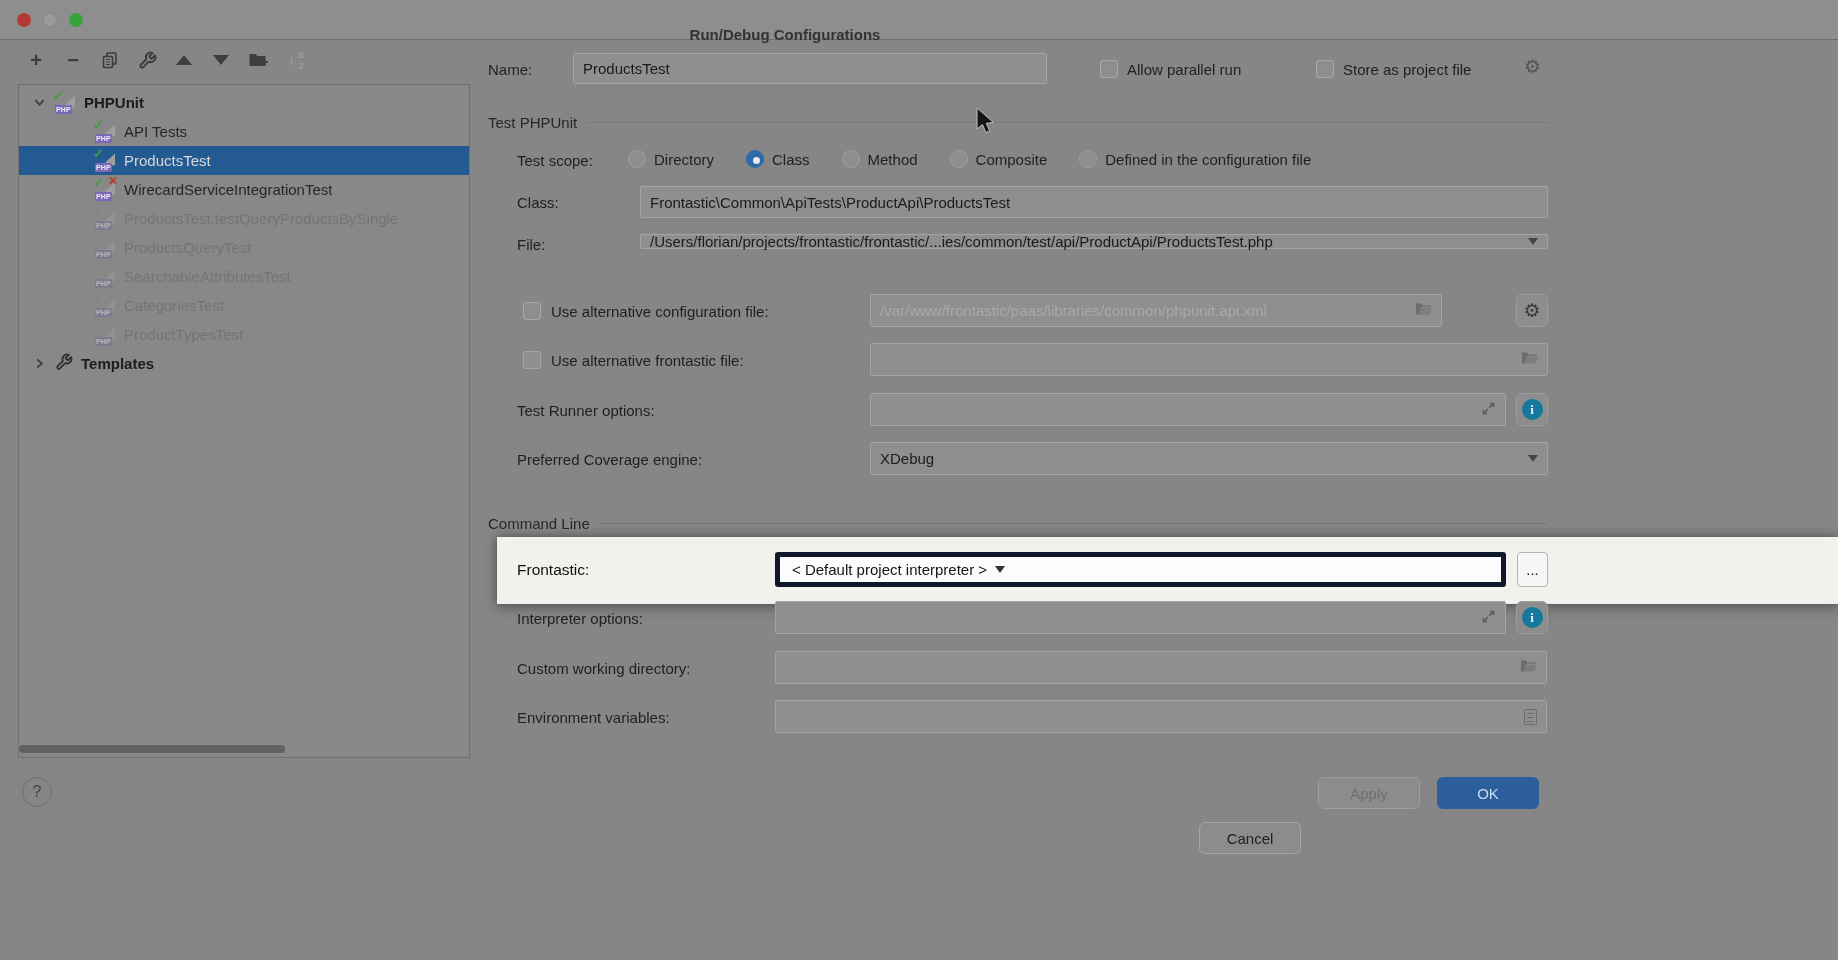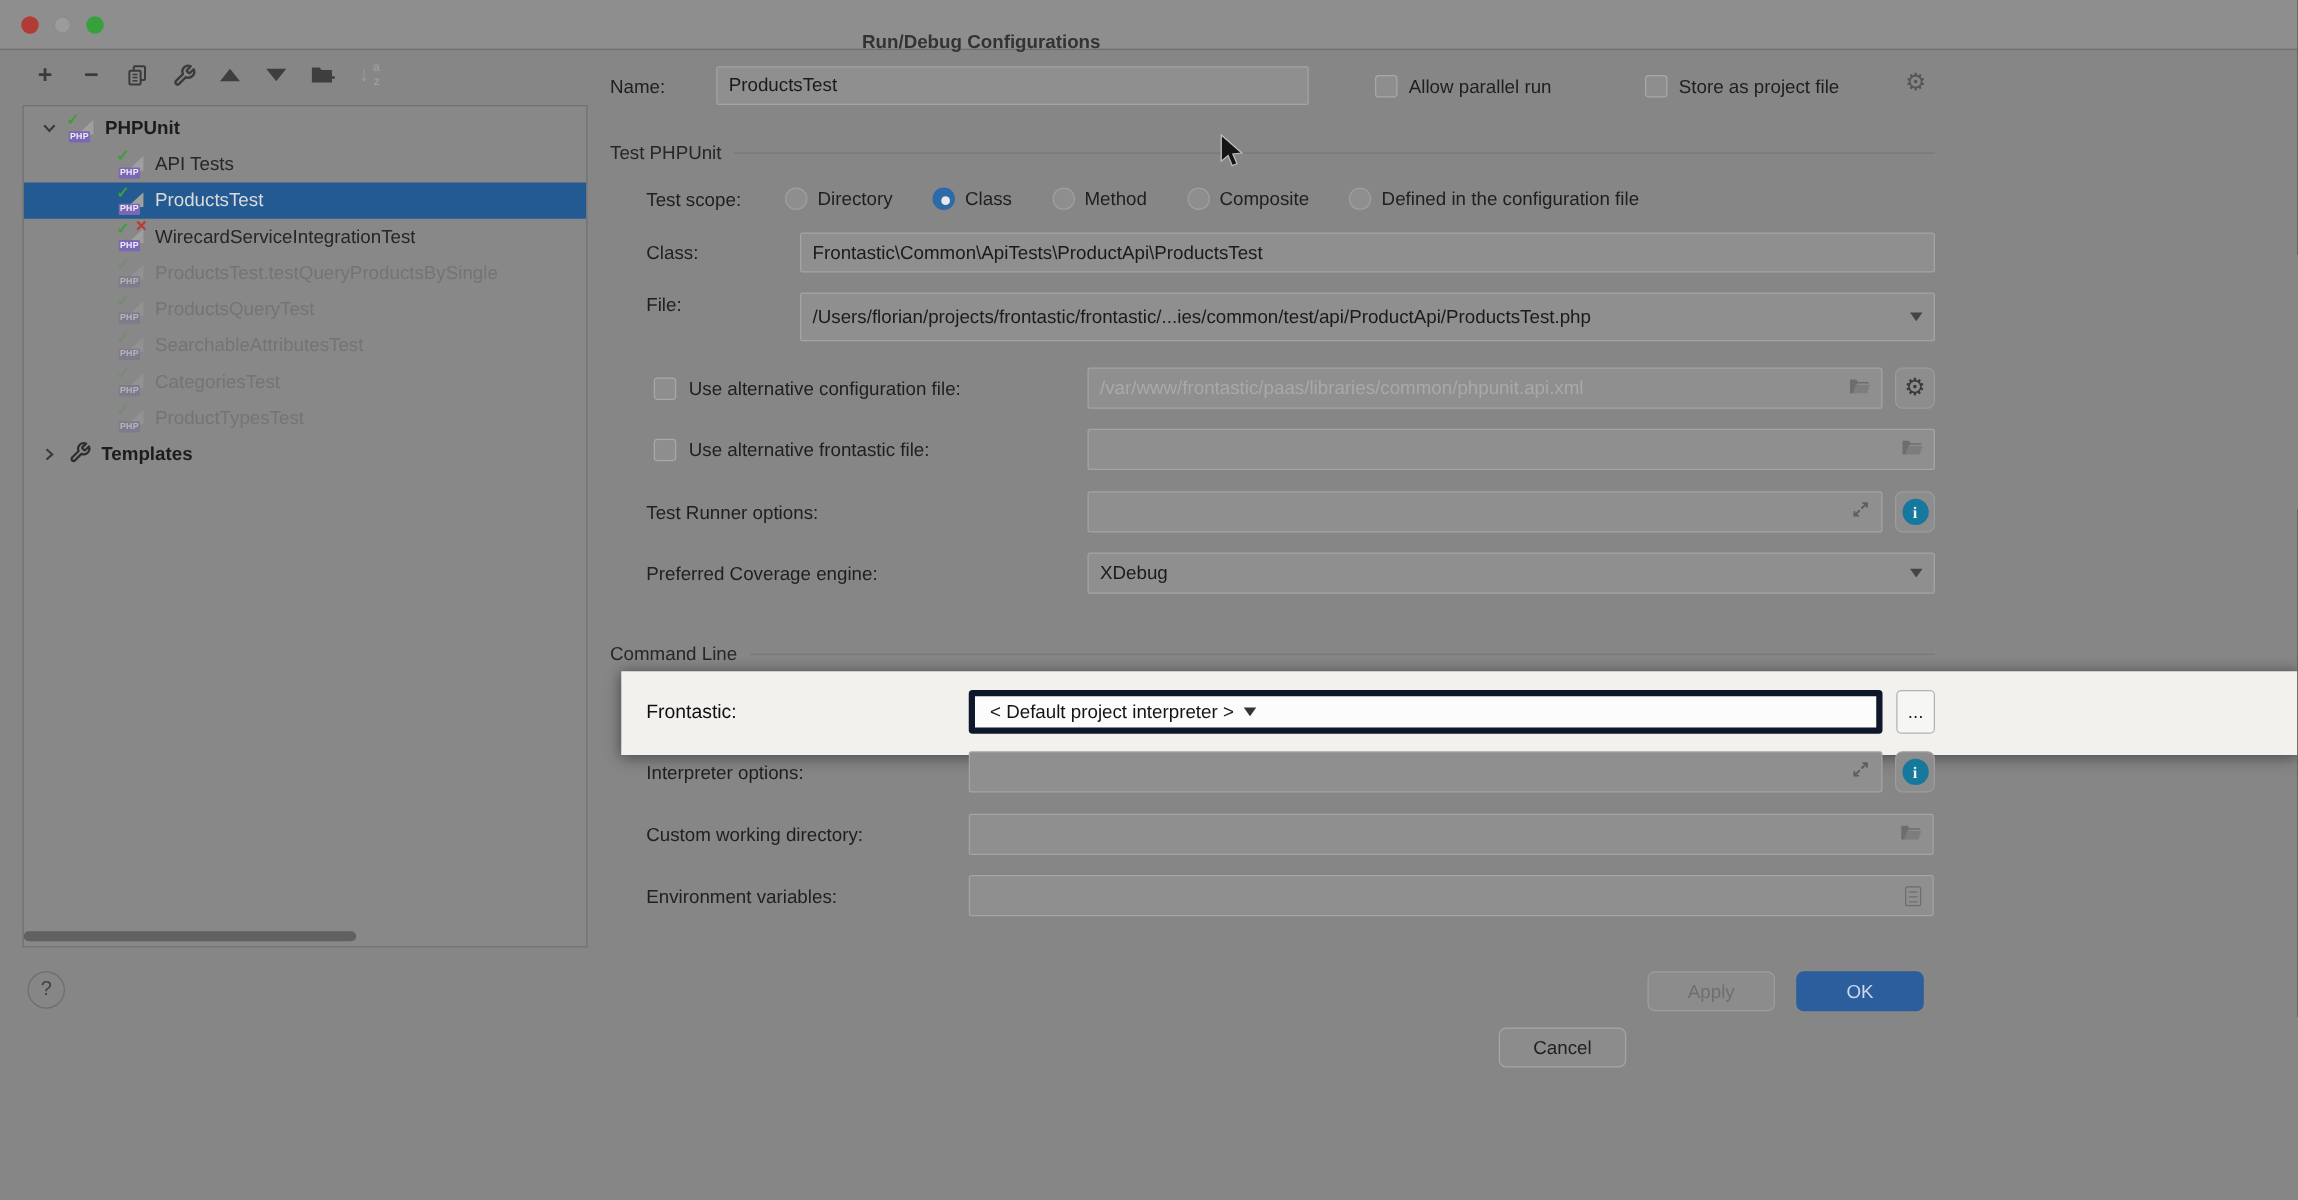--- a/index.html
+++ b/index.html
@@ -286,28 +286,28 @@
         <span class="rlabel">Defined in the configuration file</span>
       </div>
     </div>
 
   <div class="flabel" style="left:517px; top:194px;">Class:</div>
   <div class="field" style="left:640px; top:186px; width:908px; height:32px;">
     <span class="grow">Frontastic\Common\ApiTests\ProductApi\ProductsTest</span>
   </div>
 
   <div class="flabel" style="left:517px; top:236px;">File:</div>
-  <div class="field" style="left:640px; top:234px; width:908px; height:39px;">
+  <div class="field" style="left:640px; top:234px; width:908px; height:15px;">
     <span class="grow">/Users/florian/projects/frontastic/frontastic/...ies/common/test/api/ProductApi/ProductsTest.php</span>
     <span class="dd-arrow"></span>
   </div>
 
   <div class="checkbox" style="left:523px; top:302px;"></div>
   <div class="flabel" style="left:551px; top:303px;">Use alternative configuration file:</div>
-  <div class="field" style="left:870px; top:294px; width:636px; height:33px;">
+  <div class="field" style="left:870px; top:294px; width:572px; height:33px;">
     <span class="grow ph">/var/www/frontastic/paas/libraries/common/phpunit.api.xml</span>
     <span>
       <svg width="17" height="14" viewBox="0 0 17 14">
           <path d="M1 1.5h5l1.6 2H16v1.3H6.6L4.3 12.5H1z" fill="#6d6d6d"></path>
           <path d="M5.6 5.8H17l-2.3 6.7H3.2z" fill="#7d7d7d"></path>
         </svg>
     </span>
   </div>
   <div class="sq-btn" style="left:1516px; top:294px;">
     <span class="gear-glyph">⚙</span>

